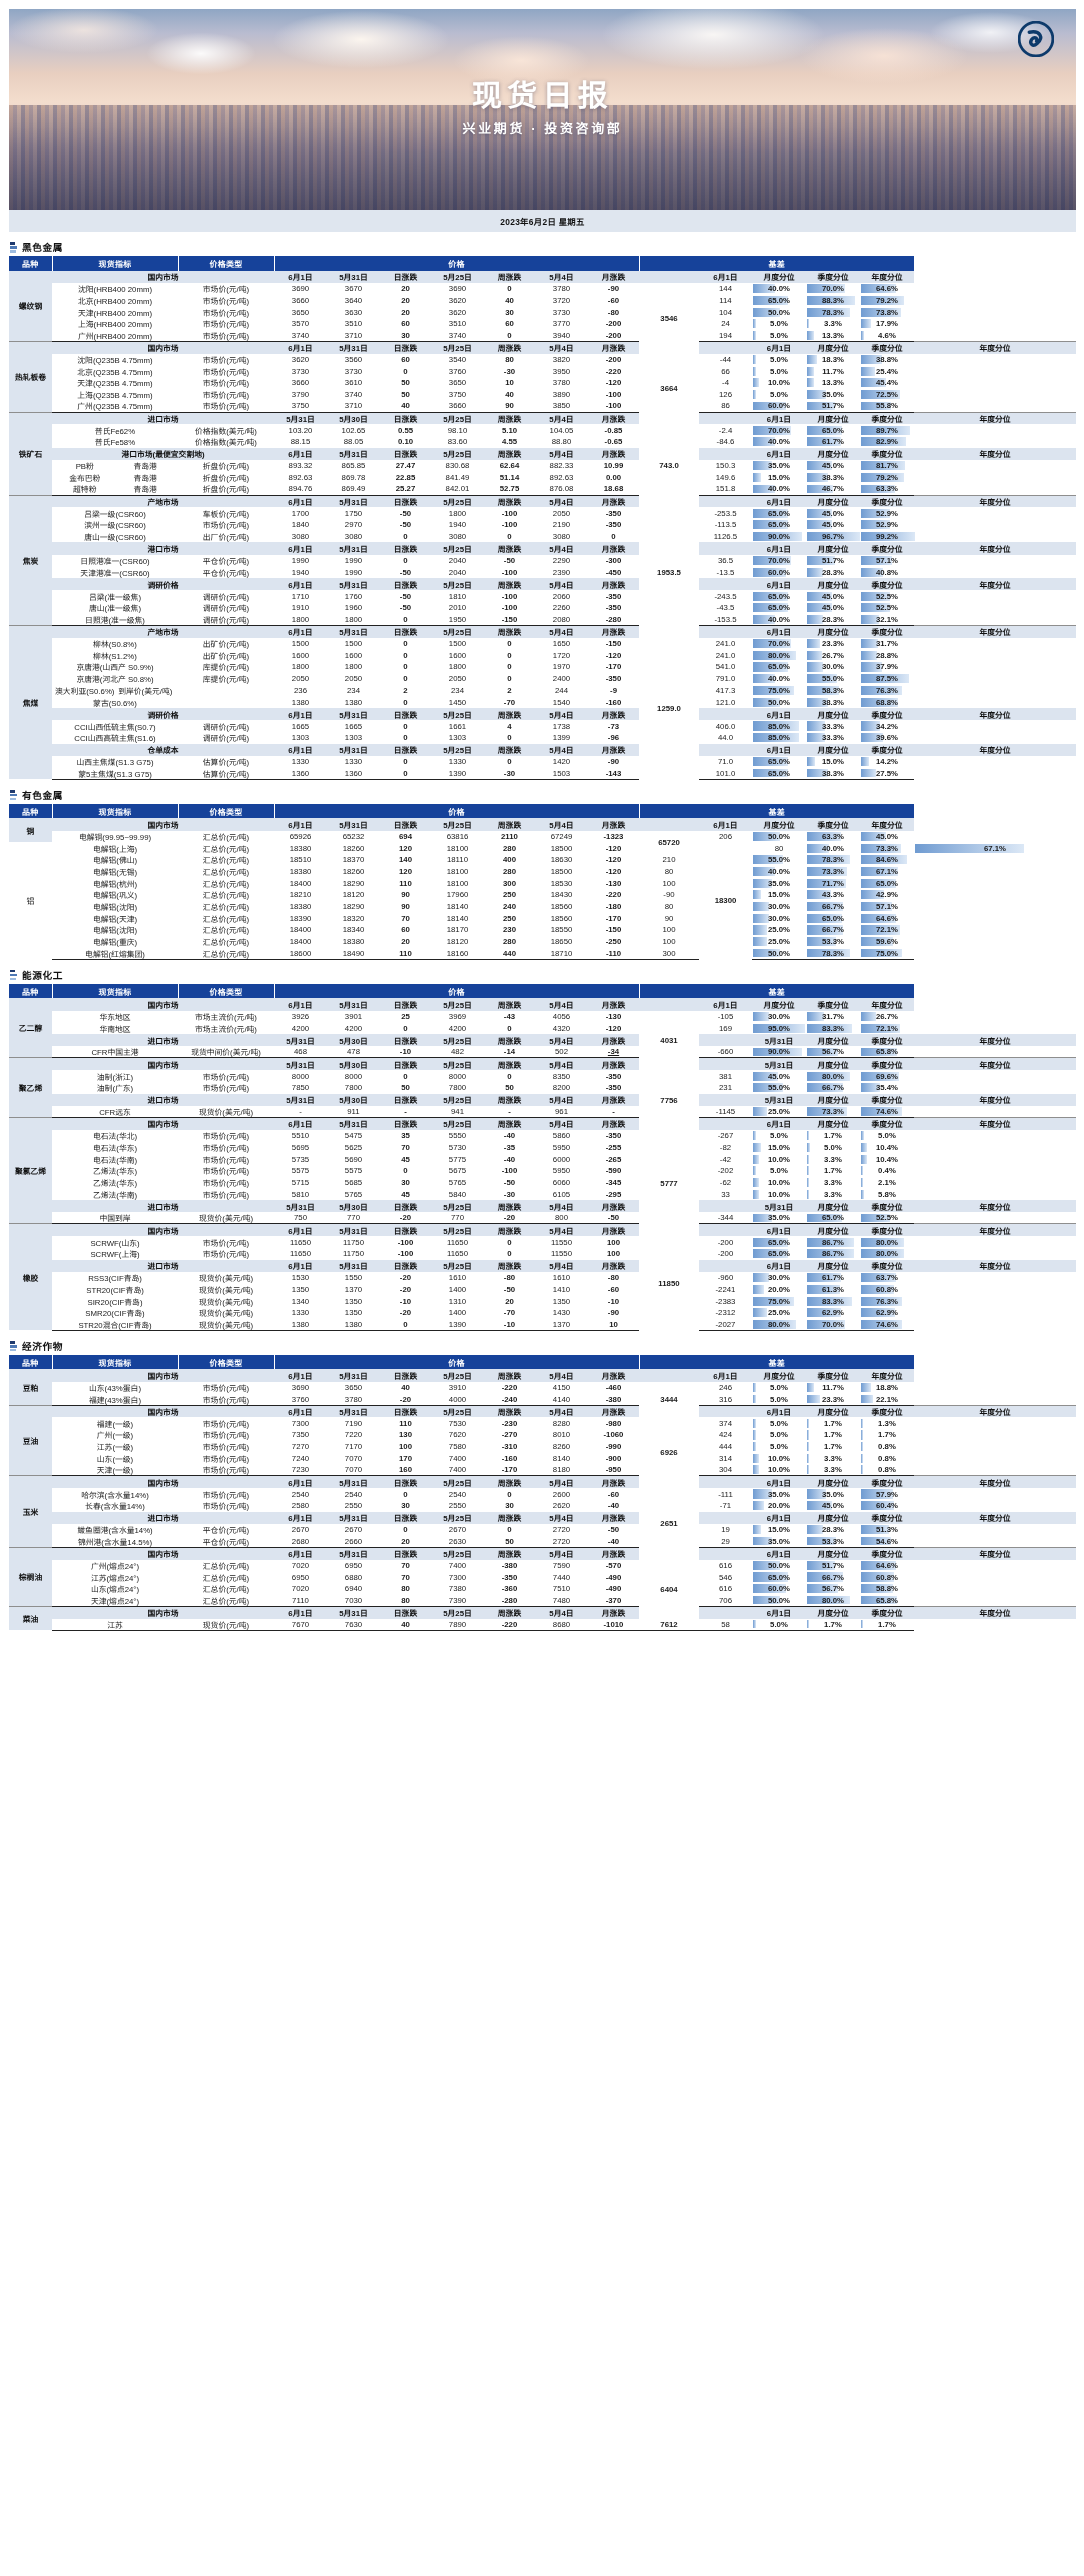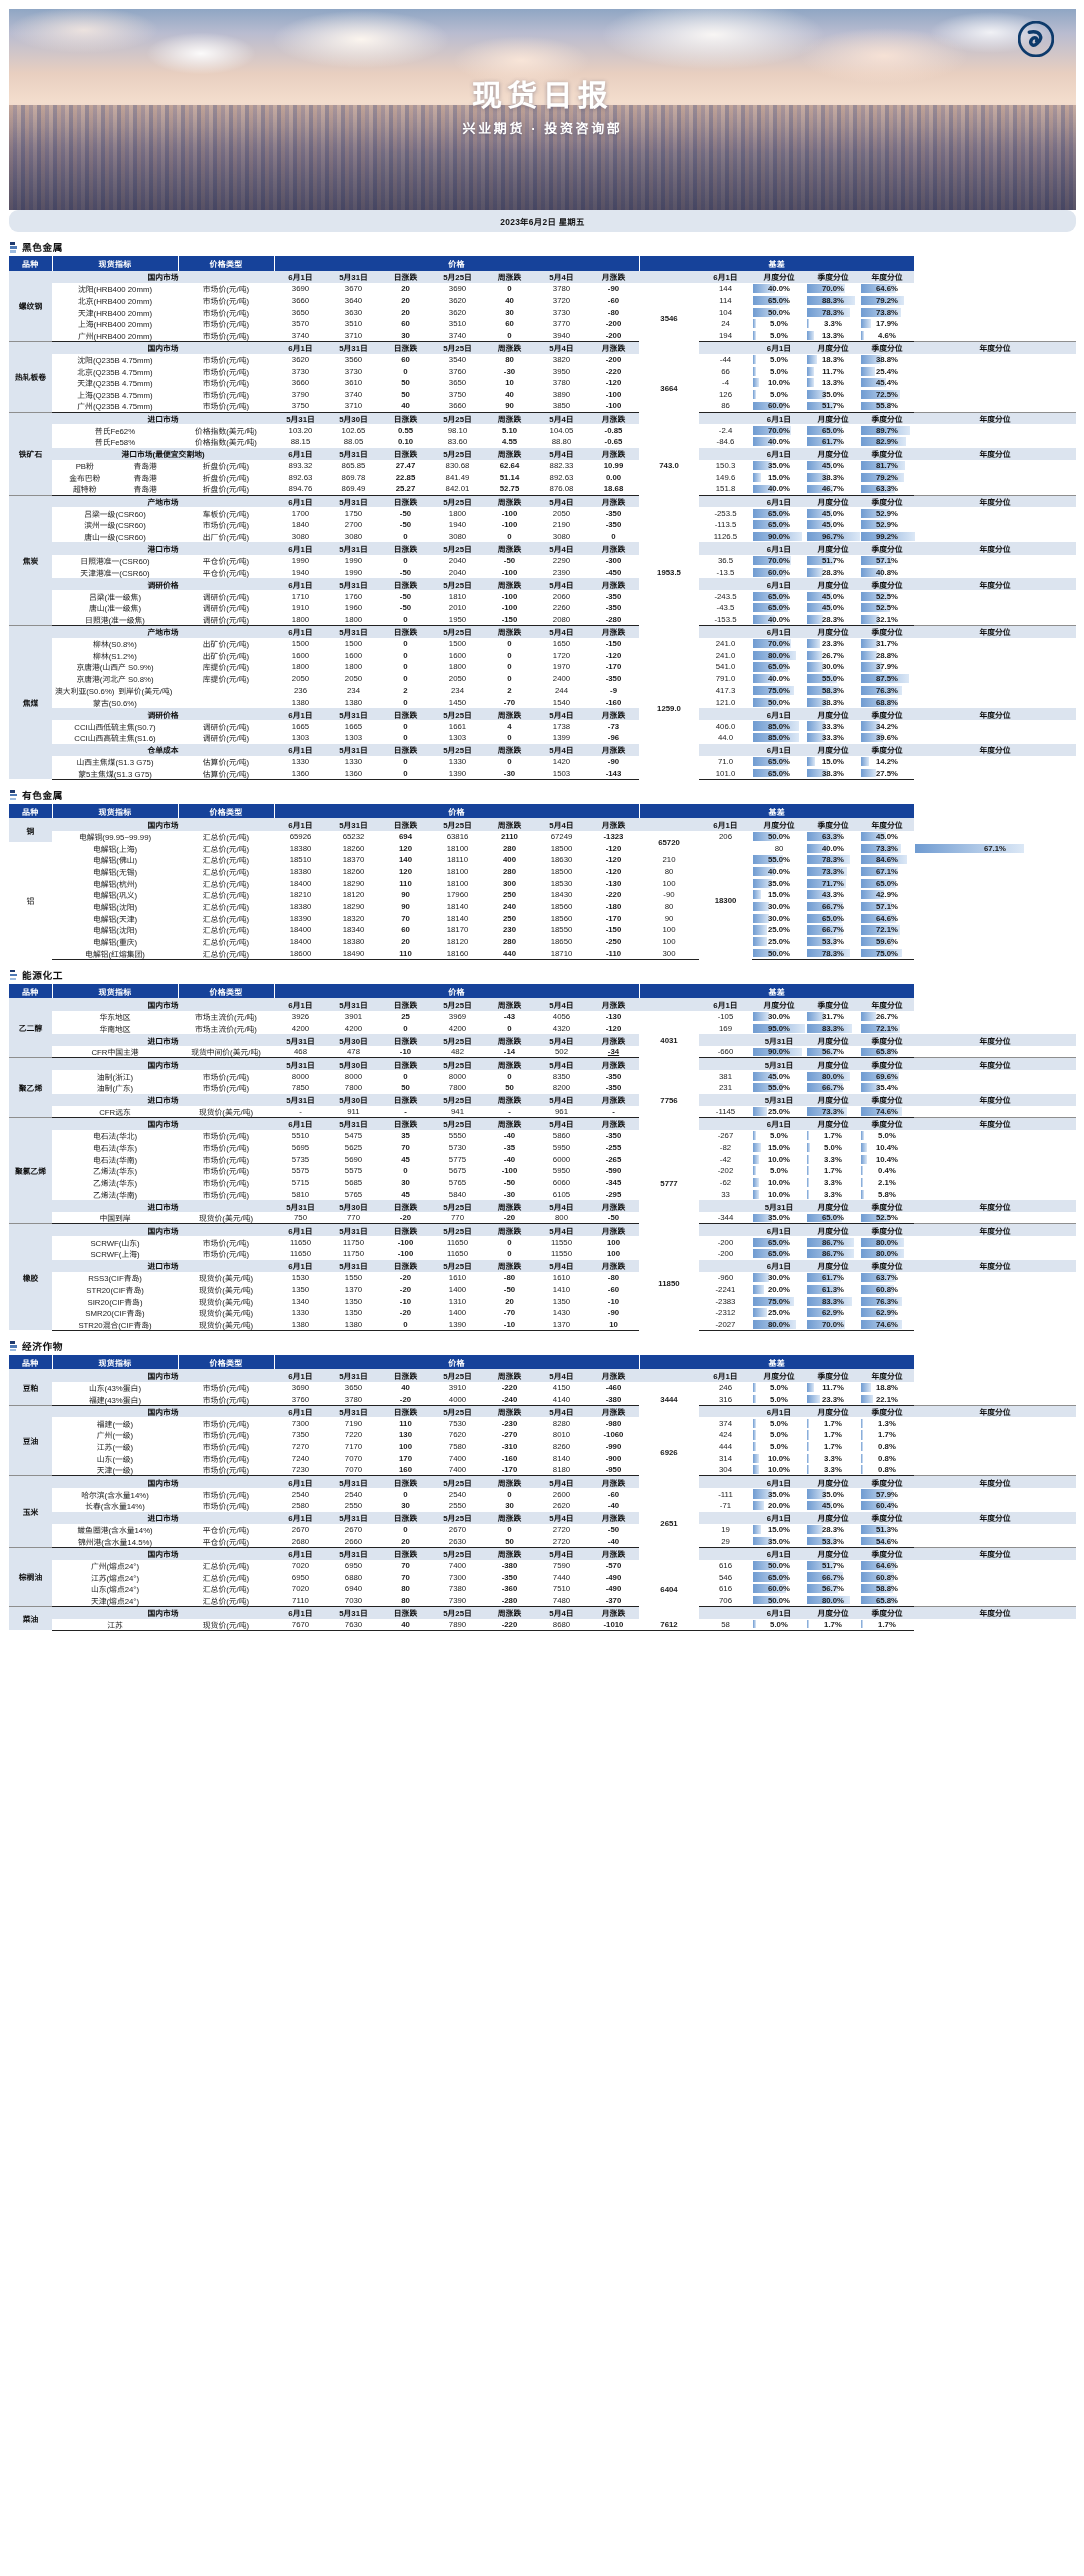--- a/index.html
+++ b/index.html
@@ -63,21 +63,20 @@
   .banner .logo {
     position:absolute; right:22px; top:11.7px; width:36px; height:36px;
   }
   .datebar {
     margin: 0 9px;
     height: 22px;
     background: #dfe6ef;
     display:flex; align-items:center; justify-content:center;
     font-size:8.4px; font-weight:700; color:#111;
     letter-spacing:0.3px;
-    border-radius:9px;
   }
 
   
   .section { margin: 5.8px 9px 0 9px; }
   .sec-head { display:flex; align-items:center; gap:4.5px; padding: 2.6px 0 1.9px 1.3px; }
   .sec-ico { width:7.1px; height:10.4px; position:relative; flex:0 0 auto; }
   .sec-ico i { position:absolute; left:0; width:7.1px; height:2.6px; display:block; }
   .sec-ico i:nth-child(1){ top:0; background:#1f3a6e; width:5.2px; }
   .sec-ico i:nth-child(2){ top:3.9px; background:#4f79b5; }
   .sec-ico i:nth-child(3){ top:7.8px; background:#9dbbdf; width:5.8px; }
@@ -495,21 +494,21 @@
               <td class="fut" rowspan="11">1953.5</td>
               <td class="">-253.5</td>
               <td class="pct"><span class="bar" style="width:65%"></span><span class="v">65.0%</span></td>
               <td class="pct"><span class="bar" style="width:45%"></span><span class="v">45.0%</span></td>
               <td class="pct"><span class="bar" style="width:52.9%"></span><span class="v">52.9%</span></td>
             </tr>
             <tr class="drow">
               <td class="name">滨州一级(CSR60)</td>
               <td class="">市场价(元/吨)</td>
               <td class="">1840</td>
-              <td class="">2700</td>
+              <td class="">2970</td>
               <td class="down">-50</td>
               <td class="">1940</td>
               <td class="down">-100</td>
               <td class="">2190</td>
               <td class="down">-350</td>
               <td class="">-113.5</td>
               <td class="pct"><span class="bar" style="width:65%"></span><span class="v">65.0%</span></td>
               <td class="pct"><span class="bar" style="width:45%"></span><span class="v">45.0%</span></td>
               <td class="pct"><span class="bar" style="width:52.9%"></span><span class="v">52.9%</span></td>
             </tr>

